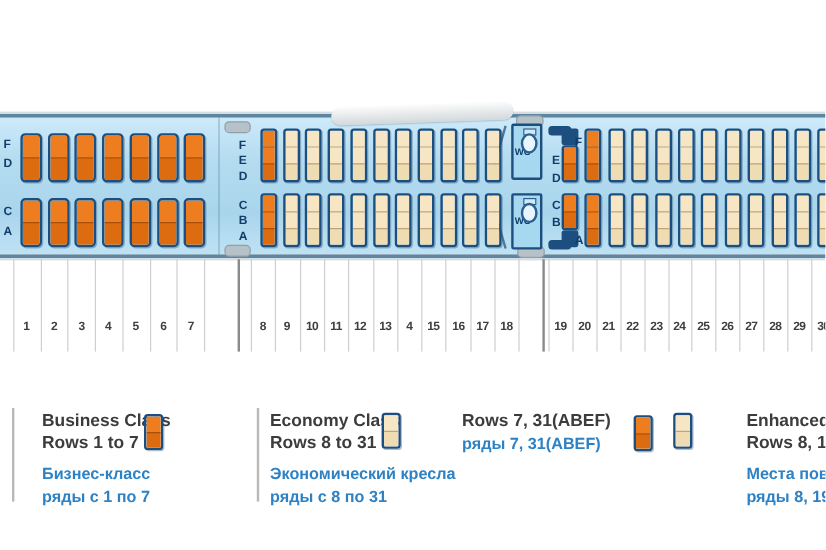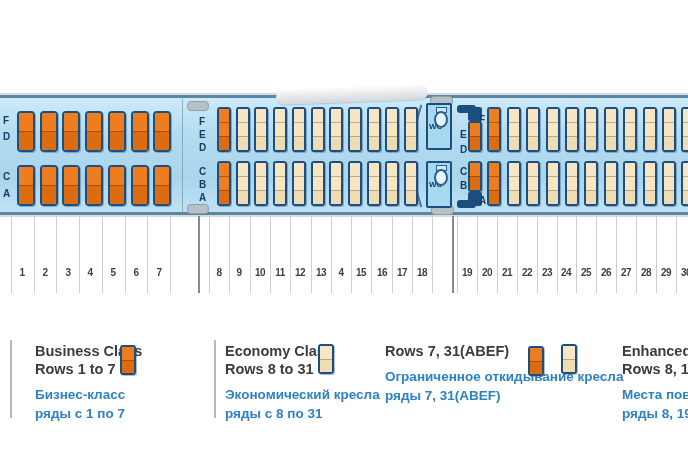--- a/index.html
+++ b/index.html
@@ -463,21 +463,20 @@
     <div class="lg-ru">ряды с 1 по 7</div>
   </div>
   <div class="lg-col" style="left:225px;">
     <div class="lg-en">Economy Class</div>
     <div class="lg-en">Rows  8 to 31</div>
     <div class="lg-ru first">Экономический  кресла</div>
     <div class="lg-ru">ряды с  8 по 31</div>
   </div>
   <div class="lg-col" style="left:385px;">
     <div class="lg-en">Rows 7, 31(ABEF)</div>
-    <div class="lg-ru first">Ограниченное откидывание кресла</div>
     <div class="lg-ru">ряды 7, 31(ABEF)</div>
   </div>
   <div class="lg-col" style="left:622px;">
     <div class="lg-en">Enhanced-</div>
     <div class="lg-en">Rows 8, 19</div>
     <div class="lg-ru first">Места пов</div>
     <div class="lg-ru">ряды 8, 19</div>
   </div>
 
   <div class="lg-seat seat orange" style="left:120px;top:345px;">

